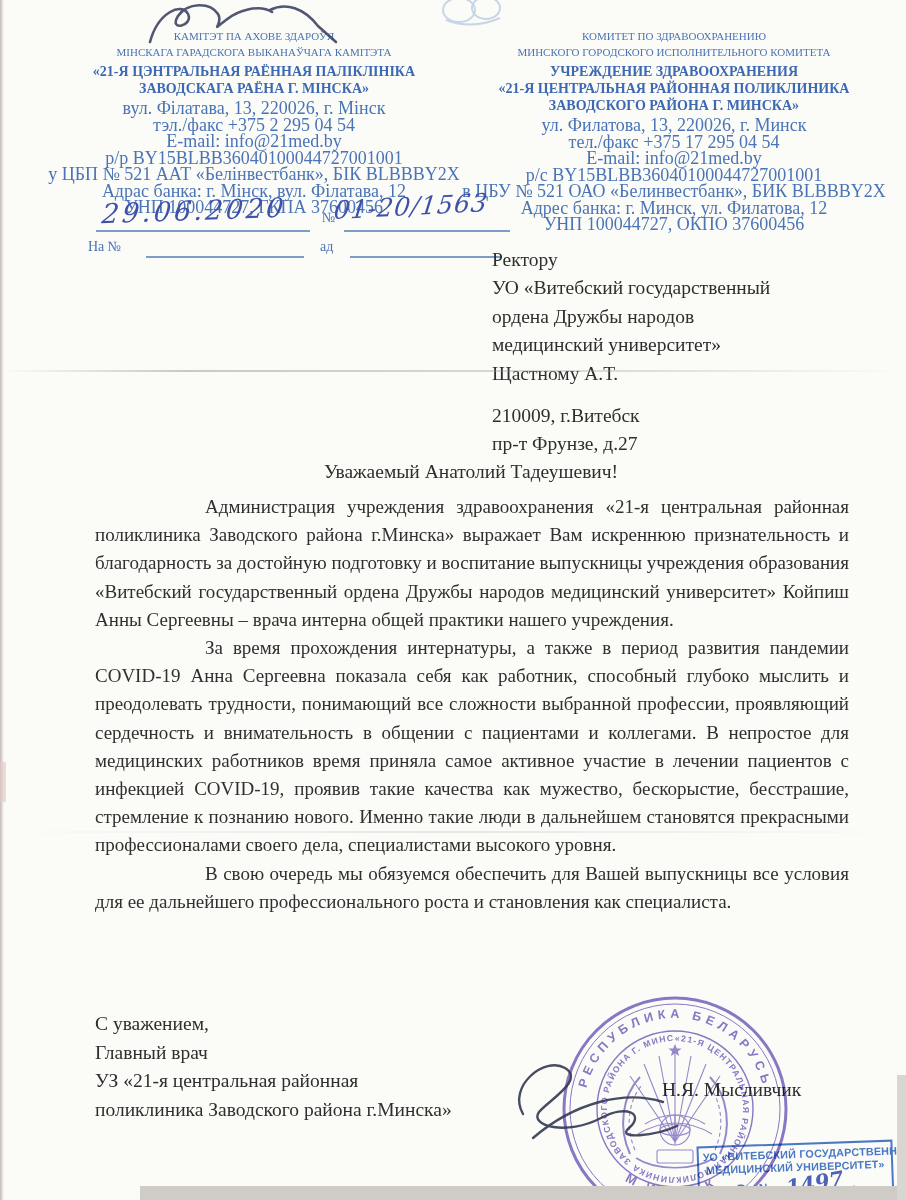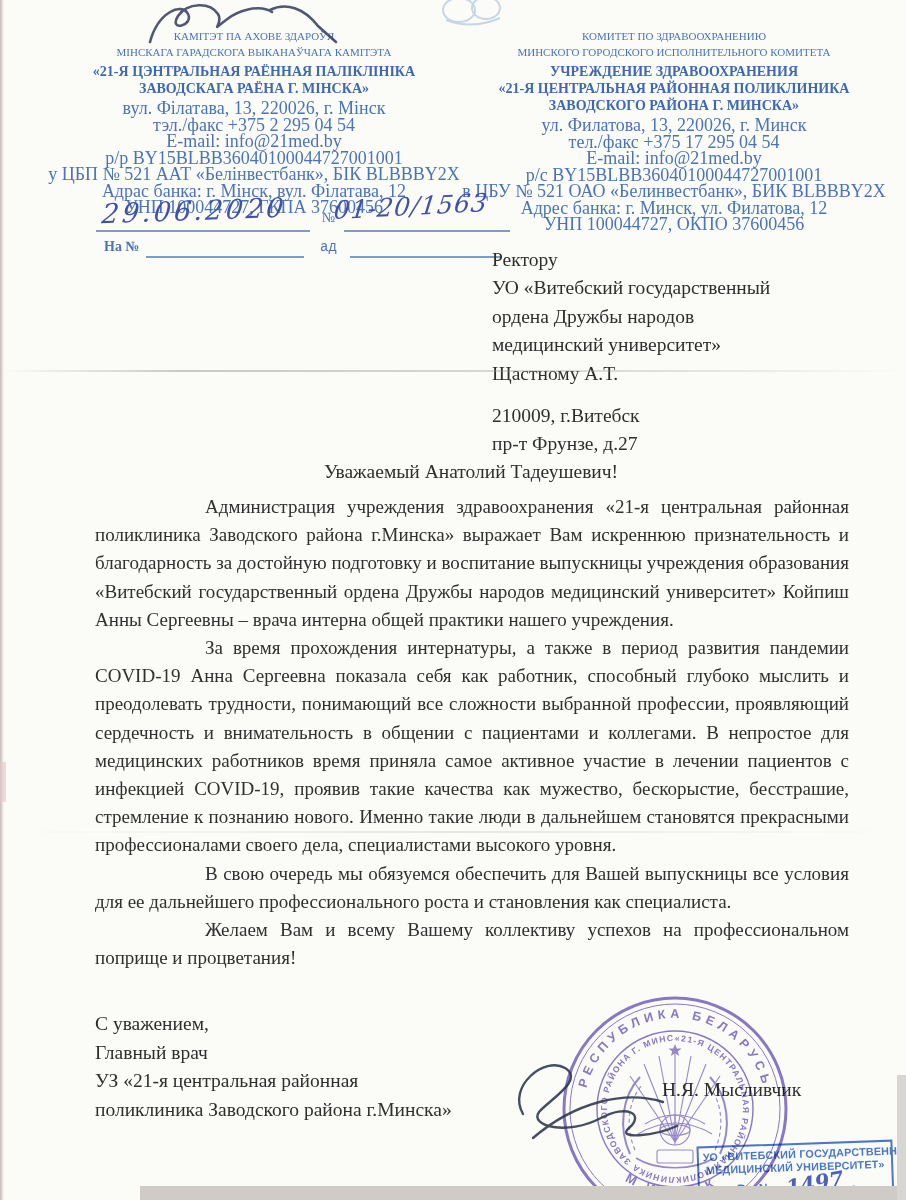--- a/index.html
+++ b/index.html
@@ -110,43 +110,42 @@
       <div class="lh-line">УНП 100044727, ОКПО 37600456</div>
     </div>
   </div>
 
   <div class="u-line" style="left:96px;top:230px;width:214px;"></div>
   <span class="hw hw-date">29.06.2020</span>
   <span class="blue-label" style="left:322px;top:210px;">№</span>
   <div class="u-line" style="left:344px;top:230px;width:166px;"></div>
   <span class="hw hw-number">01-20/1563</span>
 
-  <span class="blue-label" style="left:104px;top:239px;font-weight:bold;">На №</span>
+  <span class="blue-label" style="left:88px;top:239px;">На №</span>
   <div class="u-line" style="left:146px;top:256px;width:158px;"></div>
-  <span class="blue-label" style="left:320px;top:239px;font-family:Liberation Mono, monospace;">ад</span>
+  <span class="blue-label" style="left:320px;top:239px;">ад</span>
   <div class="u-line" style="left:350px;top:256px;width:152px;"></div>
 
   <div class="addressee">
     <div>Ректору</div>
     <div>УО «Витебский государственный</div>
     <div>ордена Дружбы народов</div>
     <div>медицинский университет»</div>
     <div>Щастному А.Т.</div>
   </div>
   <div class="addr-city">
     <div>210009, г.Витебск</div>
     <div>пр-т Фрунзе, д.27</div>
   </div>
 
   <div class="salutation">Уважаемый Анатолий Тадеушевич!</div>
   <div class="letter-body">
     <p>Администрация учреждения здравоохранения «21-я центральная районная поликлиника Заводского района г.Минска» выражает Вам искреннюю признательность и благодарность за достойную подготовку и воспитание выпускницы учреждения образования «Витебский государственный ордена Дружбы народов медицинский университет» Койпиш Анны Сергеевны – врача интерна общей практики нашего учреждения.</p>
     <p>За время прохождения интернатуры, а также в период развития пандемии COVID-19 Анна Сергеевна показала себя как работник, способный глубоко мыслить и преодолевать трудности, понимающий все сложности выбранной профессии, проявляющий сердечность и внимательность в общении с пациентами и коллегами. В непростое для медицинских работников время приняла самое активное участие в лечении пациентов с инфекцией COVID-19, проявив такие качества как мужество, бескорыстие, бесстрашие, стремление к познанию нового. Именно такие люди в дальнейшем становятся прекрасными профессионалами своего дела, специалистами высокого уровня.</p>
     <p>В свою очередь мы обязуемся обеспечить для Вашей выпускницы все условия для ее дальнейшего профессионального роста и становления как специалиста.</p>
-    <p>Желаем Вам и всему Вашему коллективу успехов на профессиональном поприще и процветания!</p>
   </div>
 
   <div class="closing">
     <div>С уважением,</div>
     <div>Главный врач</div>
     <div>УЗ «21-я центральная районная</div>
     <div>поликлиника Заводского района г.Минска»</div>
   </div>
   <div class="signer">Н.Я. Мысливчик</div>
 

